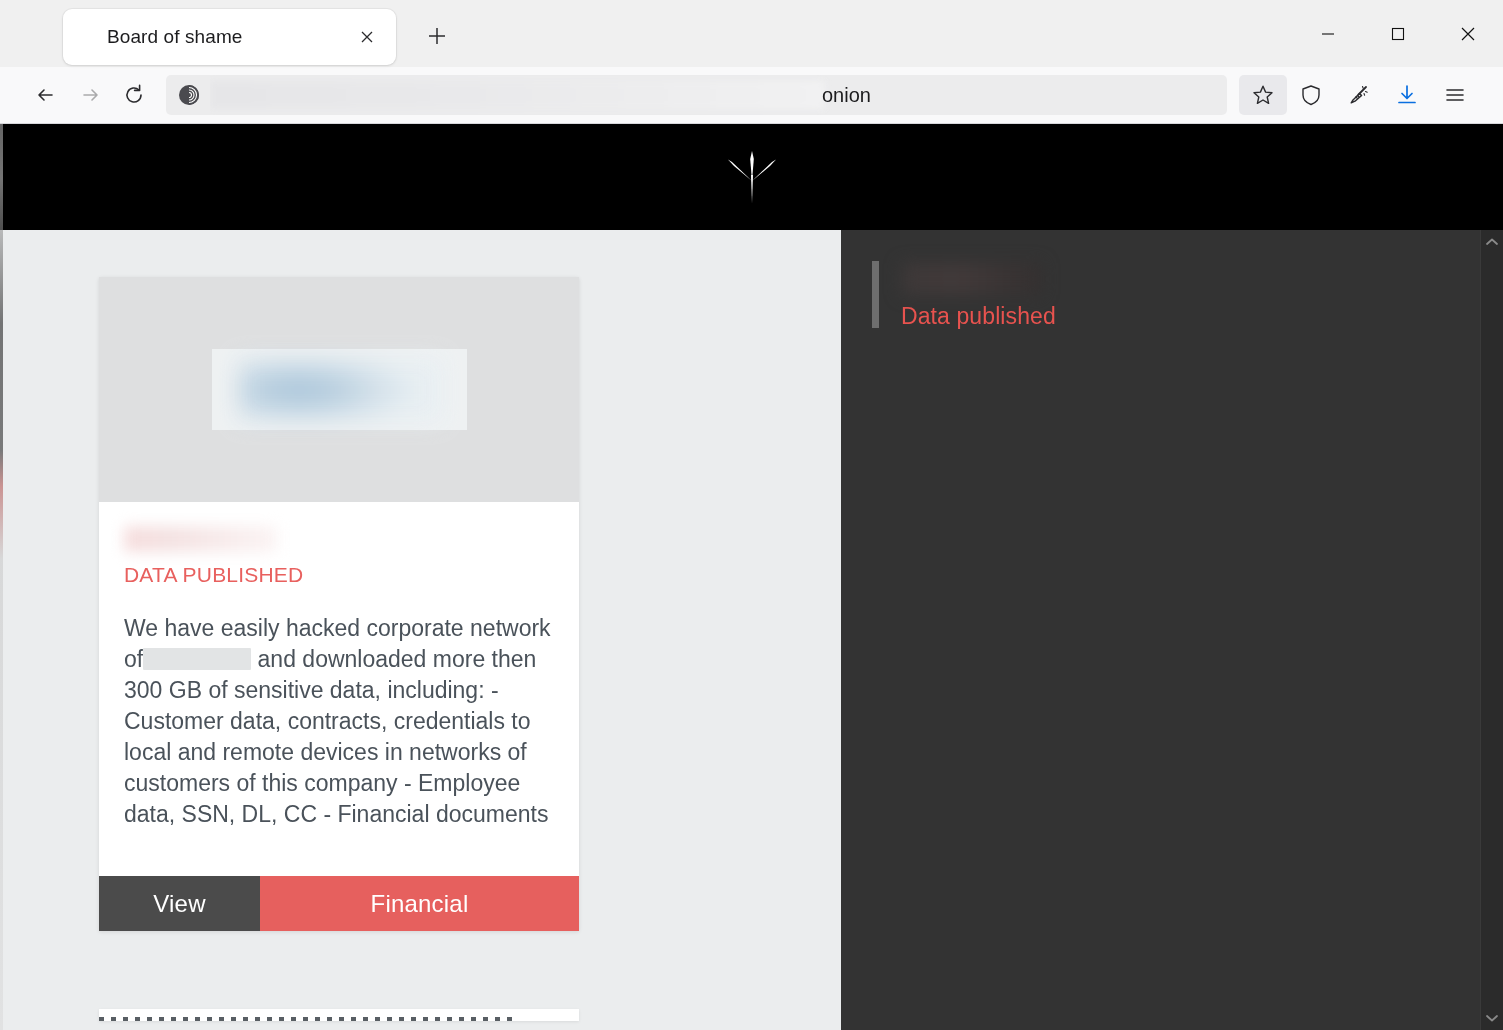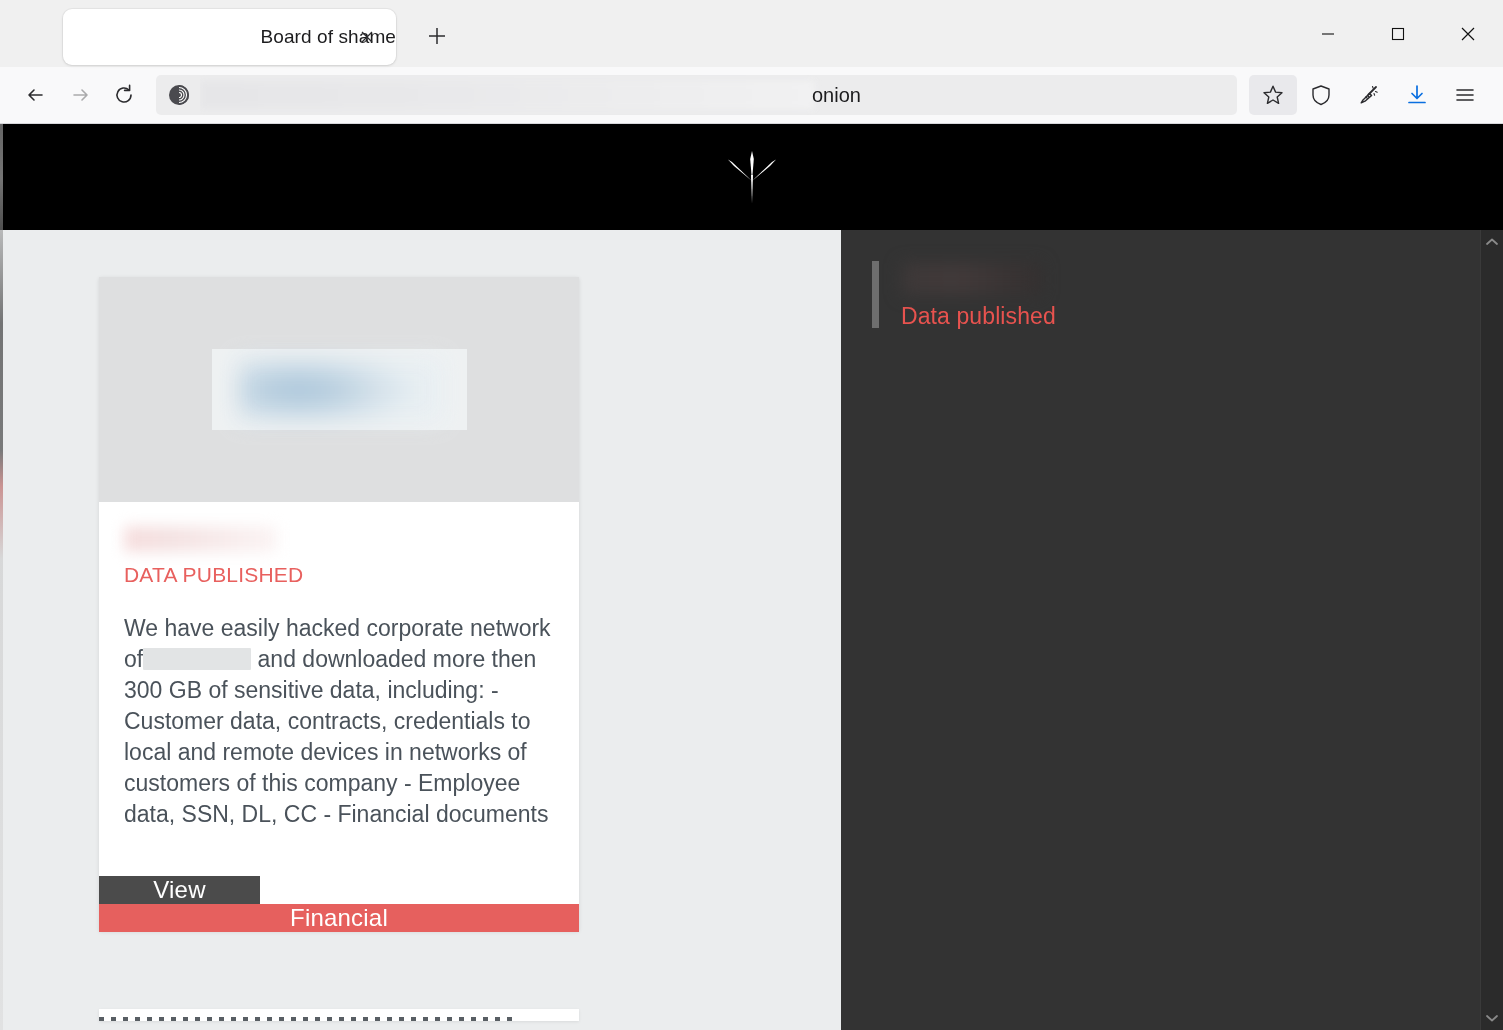--- a/index.html
+++ b/index.html
@@ -18,21 +18,20 @@
     display: flex; align-items: flex-end; position: relative; flex: 0 0 67px;
   }
   .tab {
     margin-left: 63px; margin-bottom: 2px;
     width: 333px; height: 56px;
     background: #ffffff;
     border-radius: 9px 9px 9px 9px;
     display: flex; align-items: center;
     box-shadow: 0 0 0 1px rgba(0,0,0,0.04), 0 1px 3px rgba(0,0,0,0.10);
     position: relative;
-    justify-content: flex-end;
   }
   .tab-title {
     font-size: 19px; color: #1c1c1e; margin-left: 44px;
     white-space: nowrap; letter-spacing: 0.1px;
   }
   .tab-close {
     position: absolute; right: 14px; top: 50%; transform: translateY(-50%);
     width: 30px; height: 30px; display: flex; align-items: center; justify-content: center;
     font-size: 21px; color: #35363a; line-height: 1; font-weight: 300;
     cursor: pointer; border-radius: 4px;
@@ -45,21 +44,21 @@
   .wincontrols {
     position: absolute; right: 0; top: 0; height: 67px;
     display: flex; align-items: center;
   }
   .wc { width: 70px; height: 67px; display: flex; align-items: center; justify-content: center; cursor: pointer; }
   .wc svg { display: block; }
 
   
   .navbar {
     height: 57px; flex: 0 0 57px; background: #f9f9fa;
-    display: flex; align-items: center; padding: 0 14px;
+    display: flex; align-items: center; padding: 0 24px;
     border-bottom: 1px solid #d7d7db;
   }
   .navbtn {
     width: 44px; height: 40px; display: flex; align-items: center; justify-content: center;
     cursor: pointer; border-radius: 5px; flex: 0 0 auto;
   }
   .navbtn.disabled { opacity: 0.38; }
   .urlbar {
     flex: 1 1 auto; height: 40px; margin: 0 12px 0 10px;
     background: #ececed; border-radius: 5px;
@@ -123,21 +122,21 @@
     font-size: 21px; color: #e8605e; letter-spacing: 0.2px; margin-bottom: 26px;
   }
   .card-text {
     font-size: 23px; line-height: 31px; color: #4a525a;
     word-wrap: break-word;
   }
   .inline-redact {
     display: inline-block; width: 108px; height: 22px;
     background: #e2e4e5; vertical-align: -3px; border-radius: 1px;
   }
-  .card-actions { display: flex; height: 55px; flex-direction: column; }
+  .card-actions { display: flex; height: 55px; }
   .btn-view {
     width: 161px; background: #4b4b4b; color: #ffffff;
     display: flex; align-items: center; justify-content: center;
     font-size: 24px; cursor: pointer; letter-spacing: 0.2px;
   }
   .btn-download {
     flex: 1 1 auto; background: #e6605e; color: #ffffff;
     display: flex; align-items: center; justify-content: center;
     font-size: 24px; cursor: pointer; letter-spacing: 0.2px;
   }

